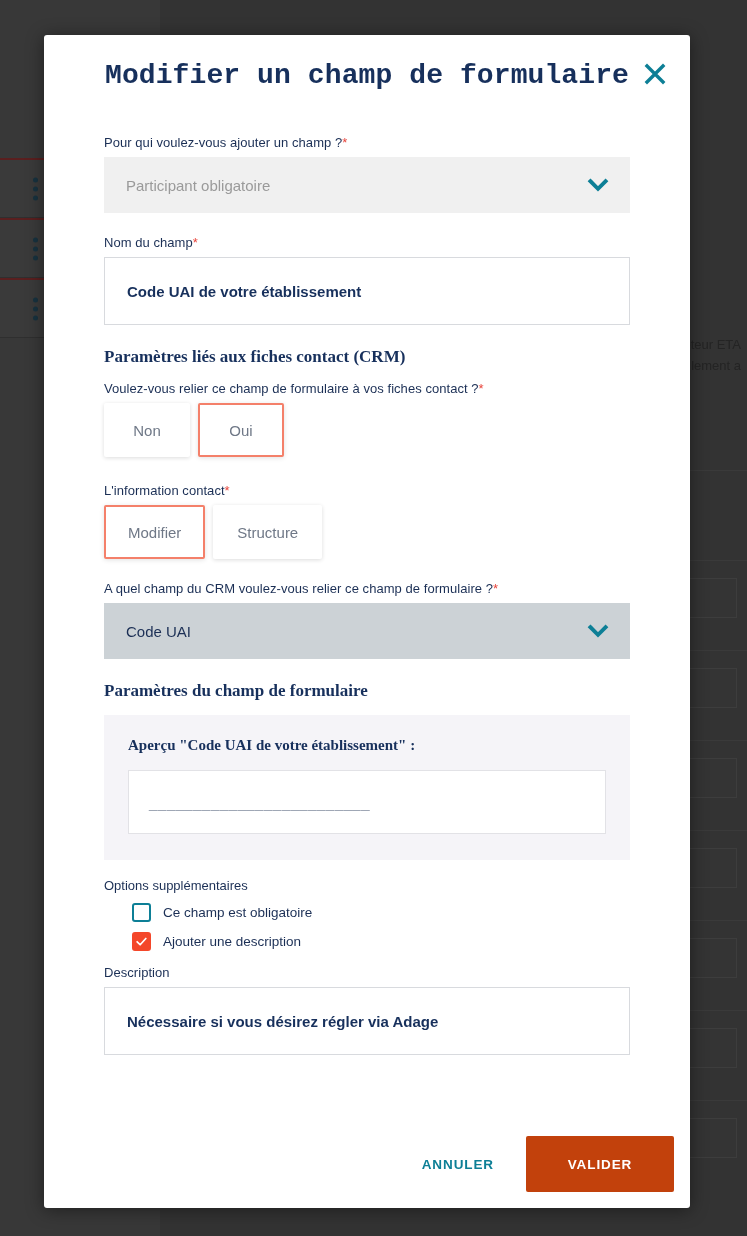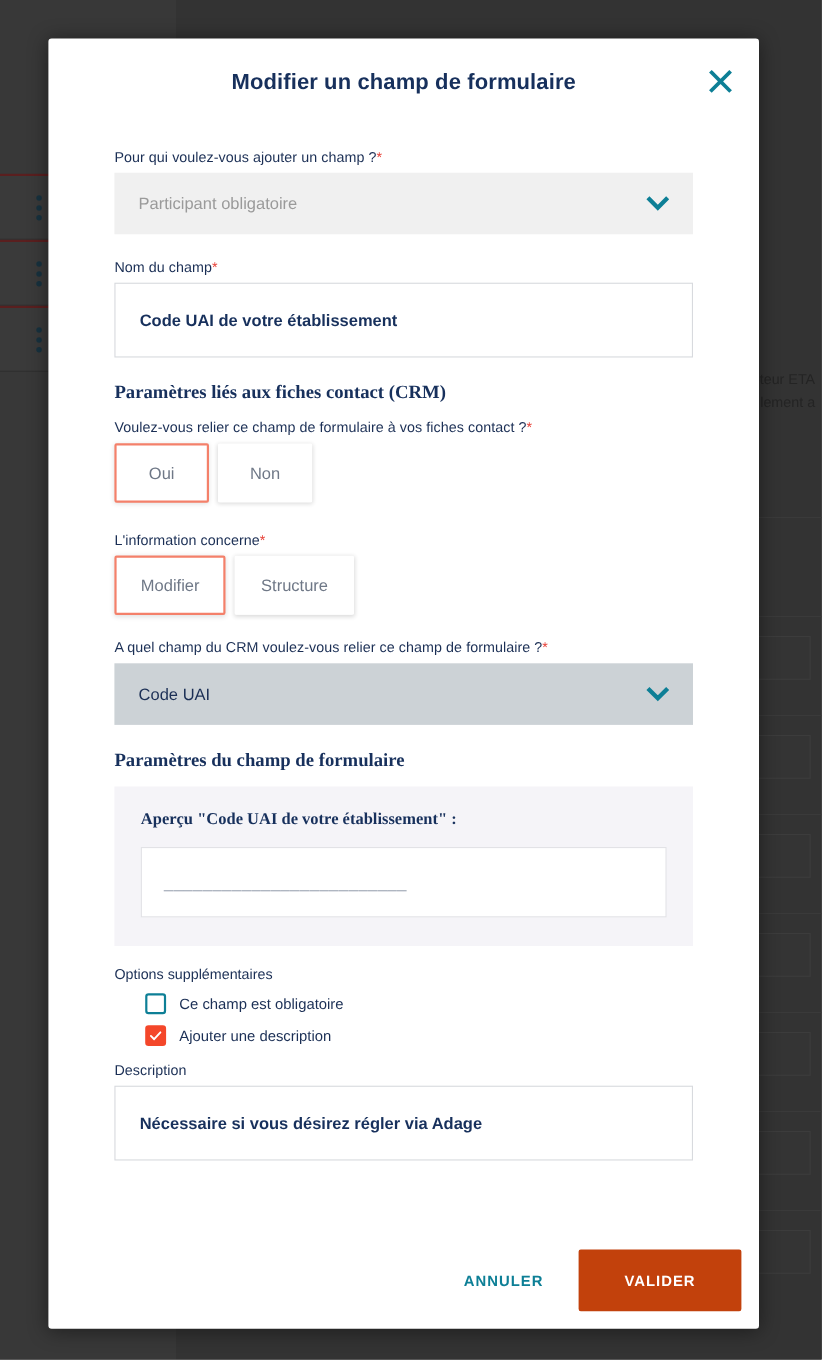--- a/index.html
+++ b/index.html
@@ -61,23 +61,23 @@
     display: flex; flex-direction: column;
     overflow: hidden;
   }
   .modal-header {
     position: relative;
     height: 80px;
     flex: 0 0 auto;
     display: flex; align-items: center; justify-content: center;
   }
   .modal-title {
-    font-family: Liberation Sans, sans-serif;
+    font-family: Liberation Mono, monospace;
     font-weight: bold;
-    font-size: 20px;
+    font-size: 28px;
     color: #17305c;
     letter-spacing: .1px;
     text-align: center;
   }
   .close-btn {
     position: absolute; right: 18px; top: 22px;
     width: 34px; height: 34px;
     display: flex; align-items: center; justify-content: center;
     cursor: pointer; background: none; border: none;
   }
@@ -297,26 +297,26 @@
     </div>
     <input class="text-input" value="Code UAI de votre établissement" style="">
 
     
     <div class="section-title mt22">Paramètres liés aux fiches contact (CRM)</div>
 
     <div class="field-label mt14">
       <span>Voulez-vous relier ce champ de formulaire à vos fiches contact ?</span><span class="req">*</span>
     </div>
     <div class="choice-row">
+      <button class="choice">Non</button>
       <button class="choice selected">Oui</button>
-      <button class="choice">Non</button>
     </div>
 
     <div class="field-label mt26">
-      <span>L'information concerne</span><span class="req">*</span>
+      <span>L'information contact</span><span class="req">*</span>
     </div>
     <div class="choice-row">
       <button class="choice selected">Modifier</button>
       <button class="choice">Structure</button>
     </div>
 
     <div class="field-label mt22">
       <span>A quel champ du CRM voulez-vous relier ce champ de formulaire ?</span><span class="req">*</span>
     </div>
     <button class="select-box gray-dark">

